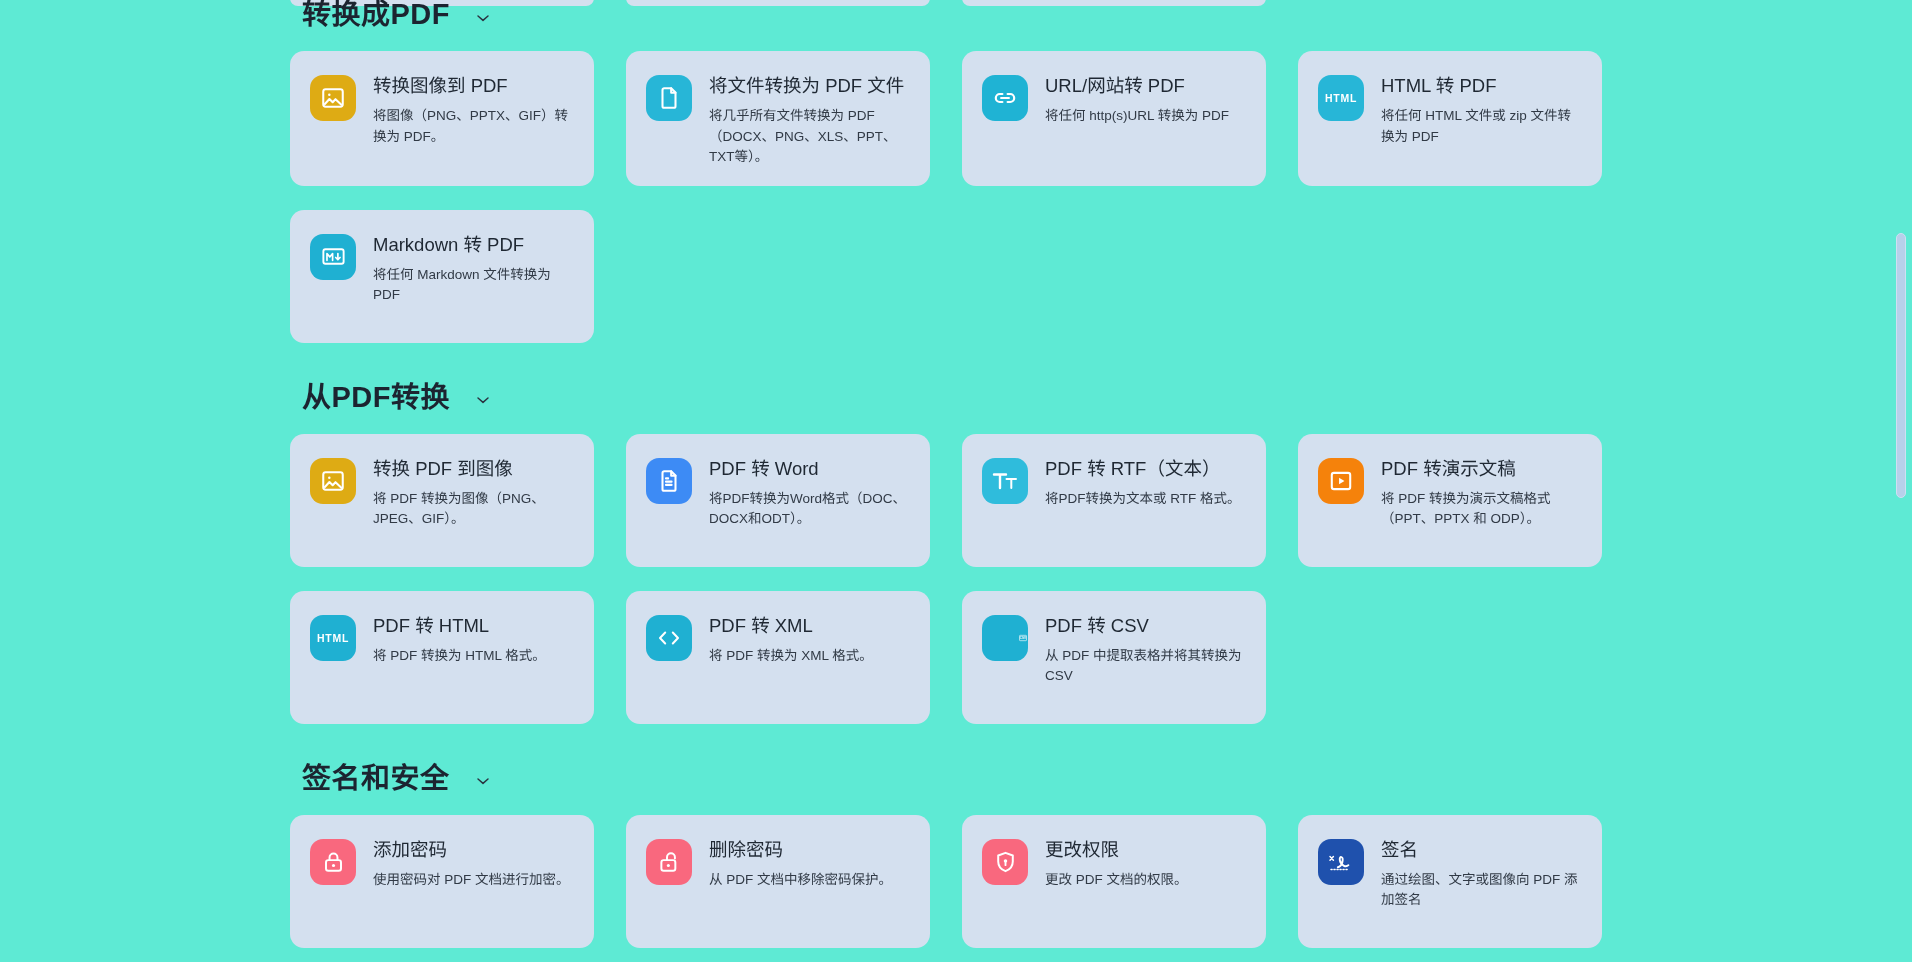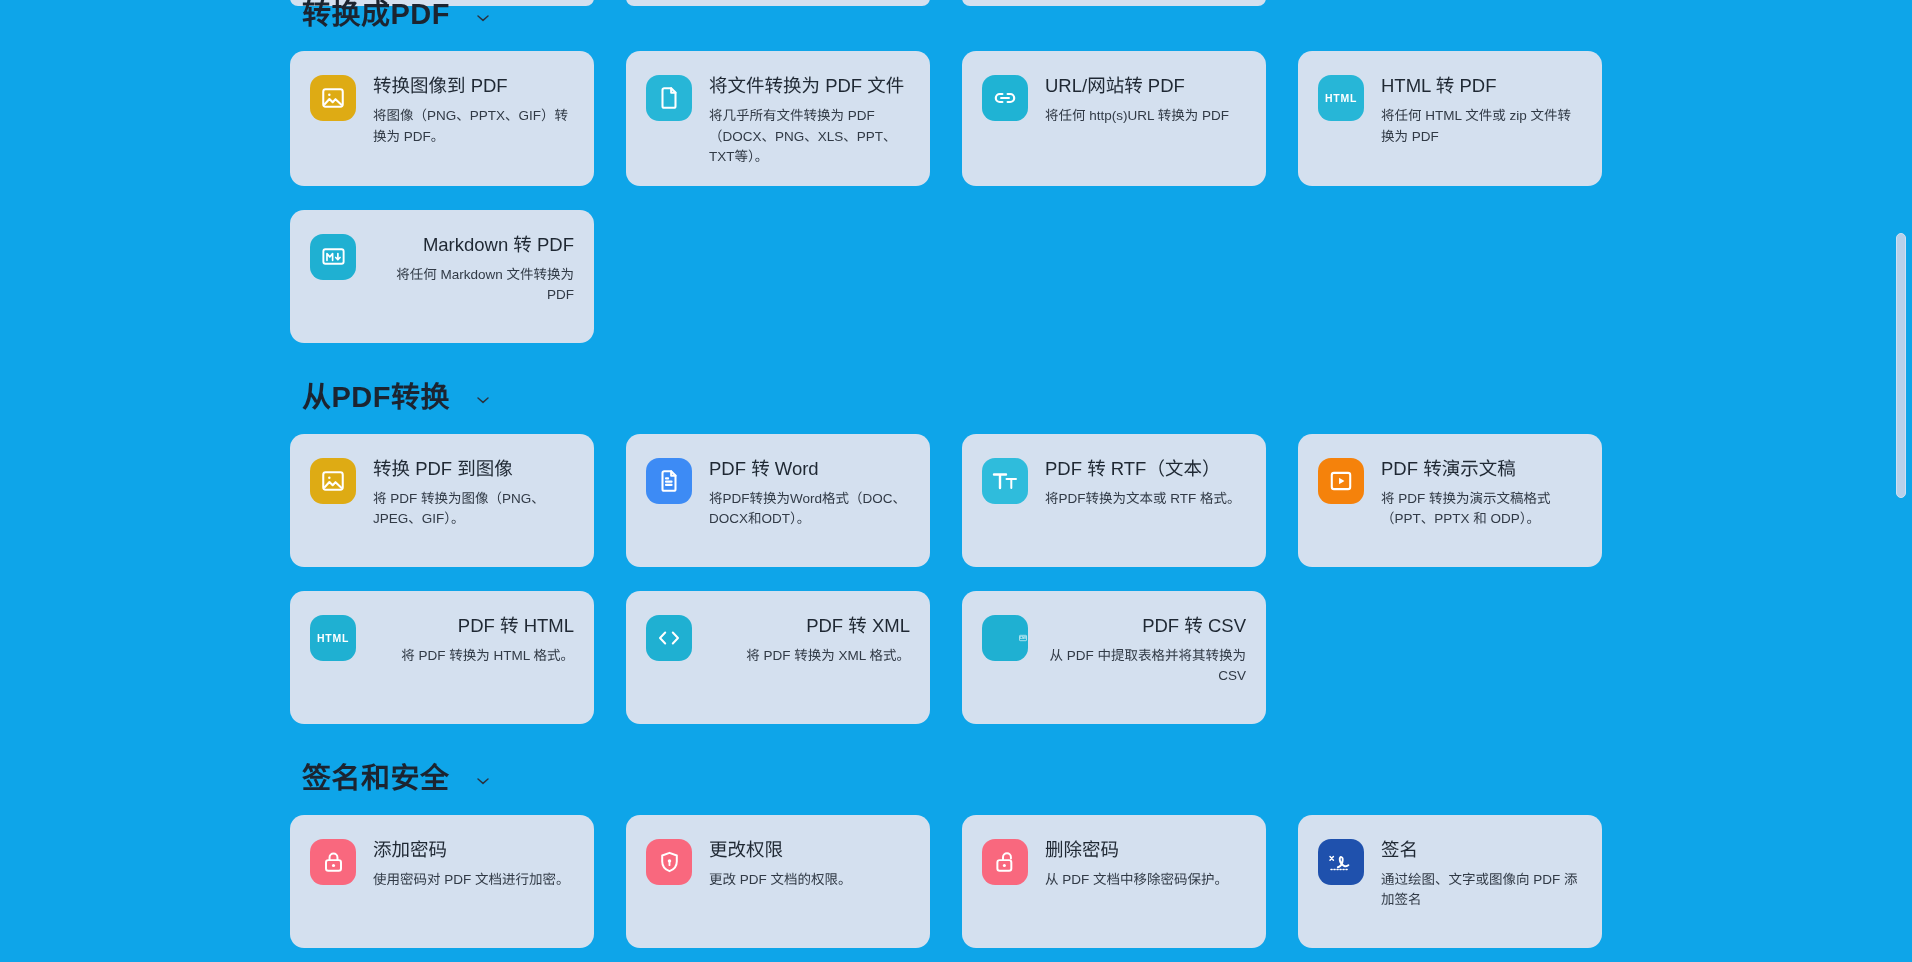--- a/index.html
+++ b/index.html
@@ -9,21 +9,21 @@
     width: 1912px; height: 962px;
     overflow: hidden;
     background: #f7f9fc;
     font-family: "Liberation Sans", "DejaVu Sans", sans-serif;
   }
 
   #page {
     position: relative;
     width: 1912px;
     height: 962px;
-    background: #0ea5e9;
+    background: #5eead4;
     overflow: hidden;
   }
 
   
   .top-stub-row {
     position: absolute;
     top: -10px;
     left: 290px;
     width: 1320px;
     display: flex;
@@ -104,21 +104,21 @@
     font-weight: 400;
   }
   .card-desc {
     font-size: 13.5px;
     color: #313a46;
     line-height: 1.52;
   }
 
   
   .section + .section { margin-top: 40px; }
-  .grid + .grid { margin-top: 24px; text-align: right; }
+  .grid + .grid { margin-top: 24px; }
 
   
   .scrollbar-track {
     position: absolute;
     top: 0; right: 4px;
     width: 14px;
     height: 962px;
     background: transparent;
   }
   .scrollbar-thumb {
@@ -346,41 +346,41 @@
     </svg>
             </div>
             <div class="card-text">
               <div class="card-title">添加密码</div>
               <div class="card-desc">使用密码对 PDF 文档进行加密。</div>
             </div>
           </div>
           <div class="card">
             <div class="card-icon" style="background: rgb(249, 104, 126);">
               <svg width="25" height="26" viewBox="0 0 24 24" fill="none" stroke="#fff" stroke-width="1.9" stroke-linecap="round" stroke-linejoin="round">
+      <rect x="4.2" y="10.2" width="13.4" height="10.3" rx="2.2"></rect>
+      <path d="M9.6 10.2V7.4a3.8 3.8 0 0 1 7.6 0v1.3"></path>
+      <circle cx="10.9" cy="15.3" r="1.5" fill="#fff" stroke="none"></circle>
+    </svg>
+            </div>
+            <div class="card-text">
+              <div class="card-title">删除密码</div>
+              <div class="card-desc">从 PDF 文档中移除密码保护。</div>
+            </div>
+          </div>
+          <div class="card">
+            <div class="card-icon" style="background: rgb(249, 104, 126);">
+              <svg width="25" height="26" viewBox="0 0 24 24" fill="none" stroke="#fff" stroke-width="1.9" stroke-linecap="round" stroke-linejoin="round">
       <path d="M12 3.2l7 2.6v5.6c0 4.3-2.9 7.8-7 9.4-4.1-1.6-7-5.1-7-9.4V5.8z"></path>
       <circle cx="12" cy="11" r="1.7" fill="#fff" stroke="none"></circle>
       <path d="M12 12.6v2.4" stroke-width="1.8"></path>
     </svg>
             </div>
             <div class="card-text">
               <div class="card-title">更改权限</div>
               <div class="card-desc">更改 PDF 文档的权限。</div>
-            </div>
-          </div>
-          <div class="card">
-            <div class="card-icon" style="background: rgb(249, 104, 126);">
-              <svg width="25" height="26" viewBox="0 0 24 24" fill="none" stroke="#fff" stroke-width="1.9" stroke-linecap="round" stroke-linejoin="round">
-      <rect x="4.2" y="10.2" width="13.4" height="10.3" rx="2.2"></rect>
-      <path d="M9.6 10.2V7.4a3.8 3.8 0 0 1 7.6 0v1.3"></path>
-      <circle cx="10.9" cy="15.3" r="1.5" fill="#fff" stroke="none"></circle>
-    </svg>
-            </div>
-            <div class="card-text">
-              <div class="card-title">删除密码</div>
-              <div class="card-desc">从 PDF 文档中移除密码保护。</div>
             </div>
           </div>
           <div class="card">
             <div class="card-icon" style="background: rgb(31, 81, 173);">
               <svg width="30" height="26" viewBox="0 0 30 26" fill="none" stroke="#fff" stroke-linecap="round" stroke-linejoin="round">
       <path d="M4 7.6l3.4 3.6M7.4 7.6L4 11.2" stroke-width="1.5"></path>
       <path d="M11.8 18.2c2.6-.6 4-2.6 4.6-5.2.5-2.3.2-4.6-1-4.9-1.1-.3-1.9 1-1.6 3.1.3 2.2 1.8 4.3 3.8 5.4 1.8 1 3.6.8 4.8-.4" stroke-width="1.9"></path>
       <path d="M5 20.4h1.1M8 20.4h1.1M11 20.4h1.1M14 20.4h1.1M17 20.4h1.1M20 20.4h1.1" stroke-width="1.5"></path>
     </svg>
             </div>

